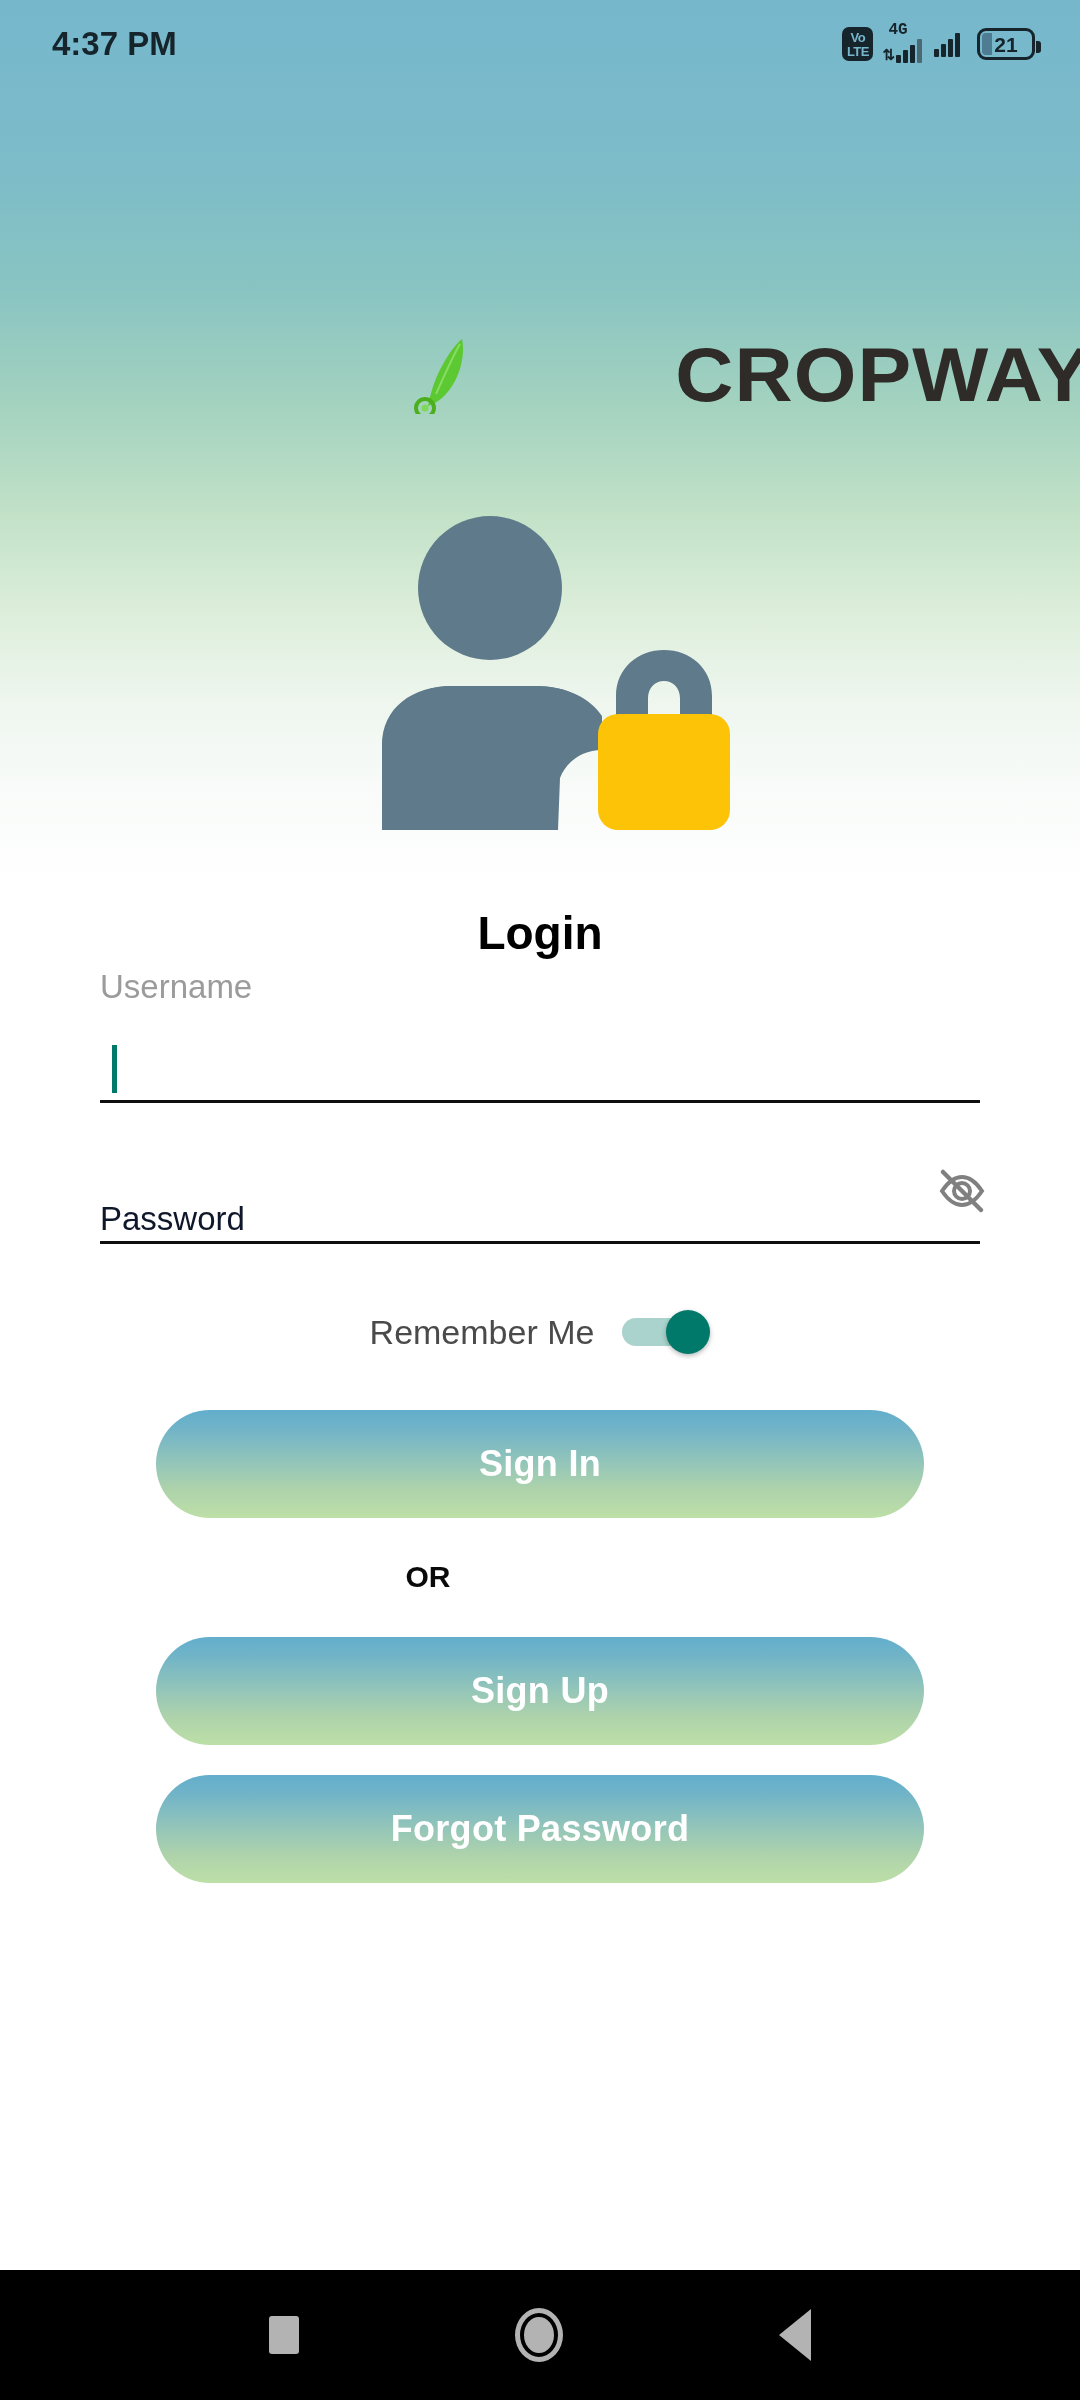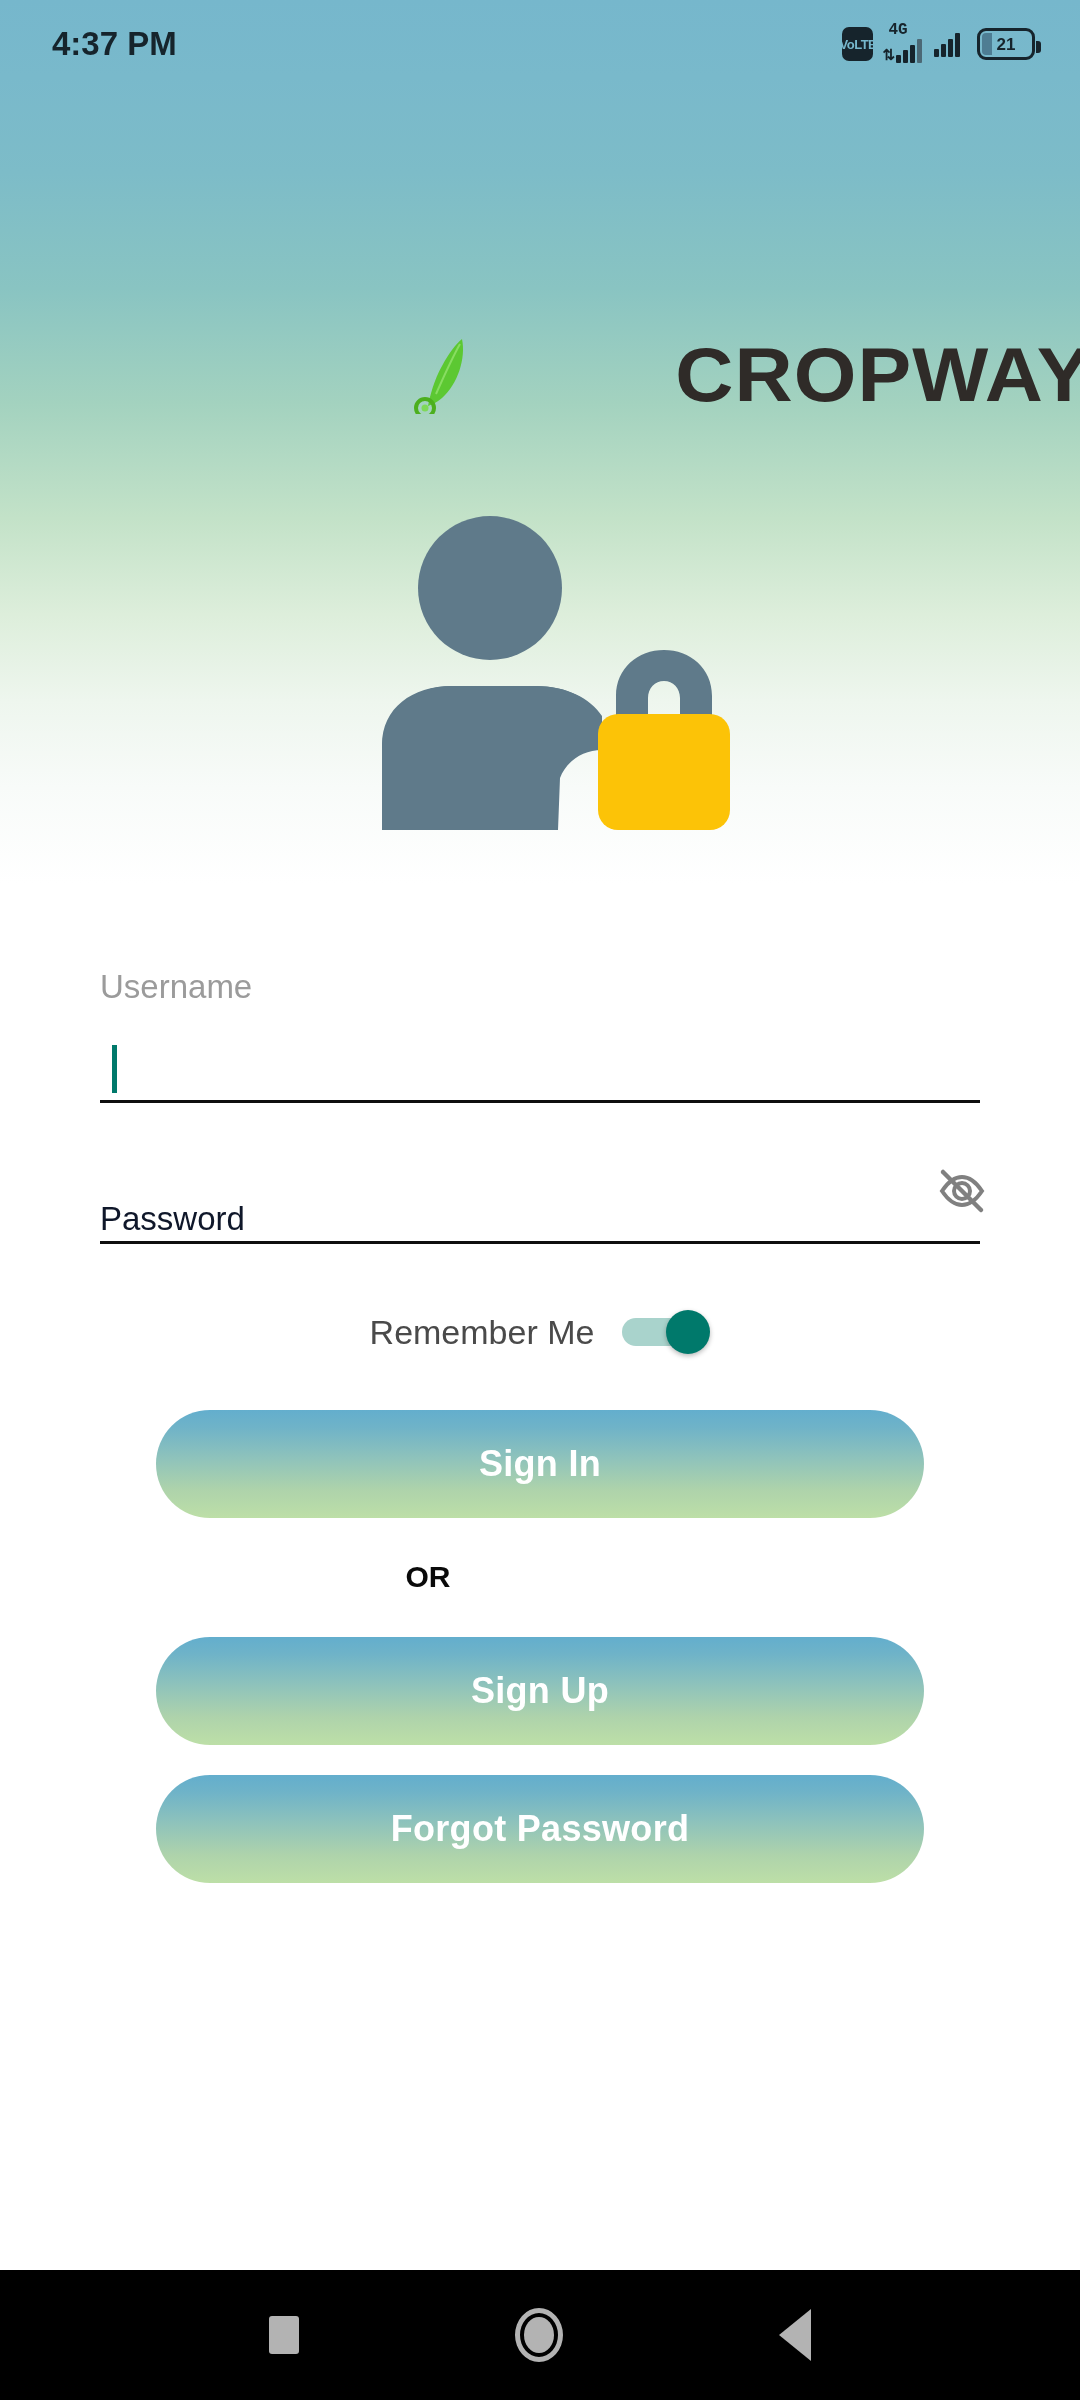--- a/index.html
+++ b/index.html
@@ -44,21 +44,21 @@
     font-size:33px; font-weight:700; letter-spacing:0px;
     color:#16242c;
   }
   .status-right {
     position:absolute; right:45px; top:44px; transform:translateY(-50%);
     display:flex; align-items:center; gap:9px;
   }
   .volte {
     width:31px; height:34px; border-radius:7px;
     background:#16242c; color:#76b7cc;
-    display:flex; flex-direction:row; align-items:center; justify-content:center;
+    display:flex; flex-direction:column; align-items:center; justify-content:center;
     line-height:1;
   }
   .volte .v1 { font-size:13px; font-weight:700; letter-spacing:-0.5px;}
   .volte .v2 { font-size:13px; font-weight:700; margin-top:1px; letter-spacing:-0.5px;}
 
   .sig-group { position:relative; display:flex; align-items:flex-end; height:38px; }
   .net-label {
     position:absolute; top:-3px; left:6px;
     font-size:16px; font-weight:700; color:#16242c; line-height:1;font-family:Liberation Mono, monospace;
   }
@@ -83,21 +83,21 @@
   .battery::after {
     content:""; position:absolute; right:-9px; top:10px;
     width:5px; height:12px; background:#16242c; border-radius:0 3px 3px 0;
   }
   .battery .fill {
     position:absolute; left:2px; top:2px; bottom:2px; width:10px;
     background:#4e7d93; border-radius:4px 0 0 4px;
   }
   .battery .pct {
     position:relative; width:100%; text-align:center;
-    font-size:17px; font-weight:700; color:#16242c; line-height:1;
+    font-size:21px; font-weight:700; color:#16242c; line-height:1;
   }
 
   
   .logo-wrap {
     position:absolute; left:0; top:330px; width:1080px; height:90px;
     display:flex; align-items:center; justify-content:flex-end;
   }
   .logo-text {
     position:relative;
     font-size:76px; font-weight:800; letter-spacing:1px;
@@ -261,20 +261,21 @@
       <path d="M52 330 L52 245 C52 208 82 186 122 186 L206 186 C236 186 260 198 272 216
                L272 246 L230 246 C212 246 198 260 198 278 L198 330 Z" fill="#5F7A8A"></path>
       <path d="M52 250 C52 210 84 186 122 186 L206 186 C238 186 262 200 272 220 L272 250
                C252 250 236 262 230 278 L228 330 L52 330 Z" fill="#5F7A8A"></path>
       <path d="M286 196 C286 168 308 150 334 150 C360 150 382 168 382 196 L382 232 L350 232
                L350 198 C350 188 343 181 334 181 C325 181 318 188 318 198 L318 232 L286 232 Z" fill="#5F7A8A"></path>
       <rect x="268" y="214" width="132" height="116" rx="20" fill="#FCC307"></rect>
     </svg>
   </div>
 
+  <div class="login-title">Login</div>
 
   <div class="field-username">
     <div class="field-label">Username</div>
     <div class="input-line">
       <div class="caret"></div>
     </div>
   </div>
 
   <div class="field-password">
     <div class="pw-row">

